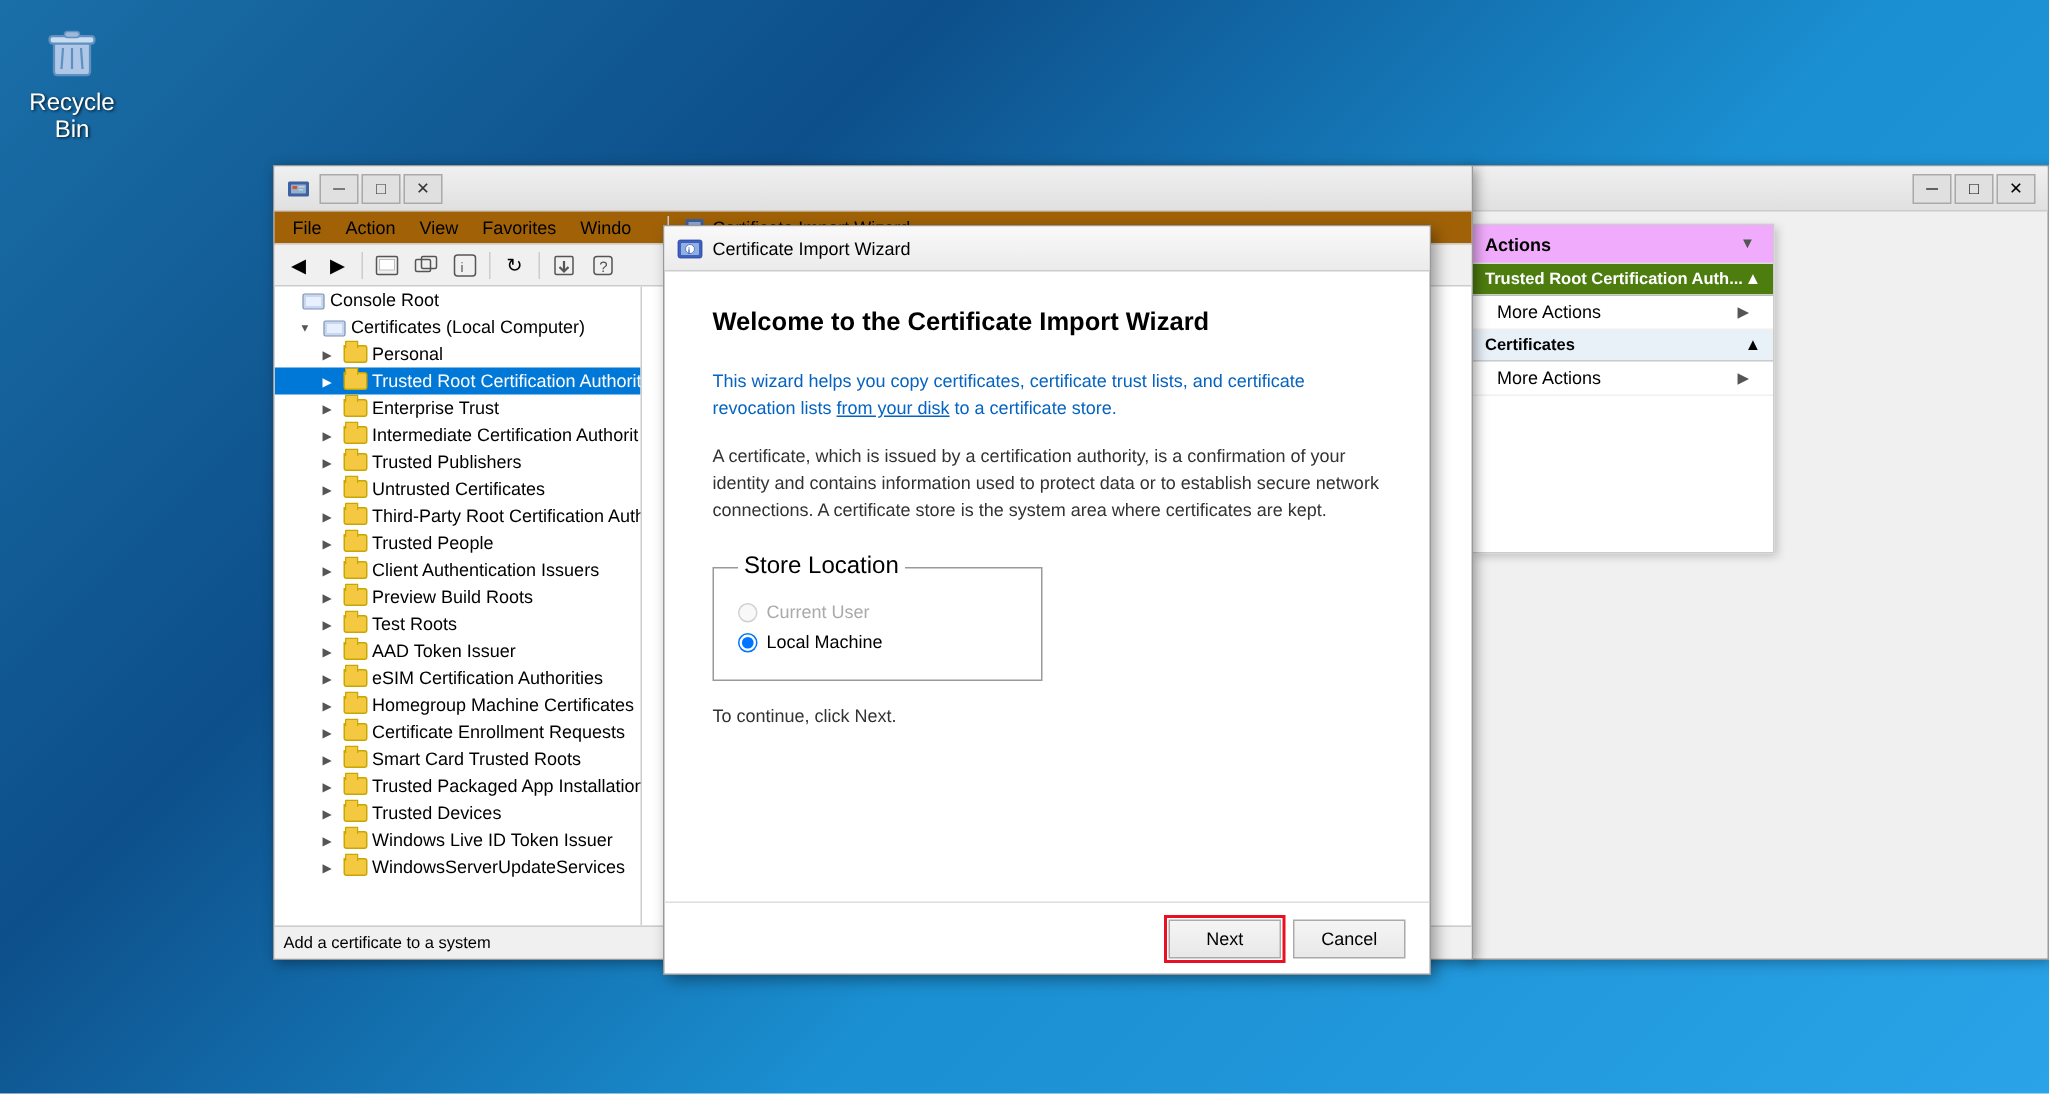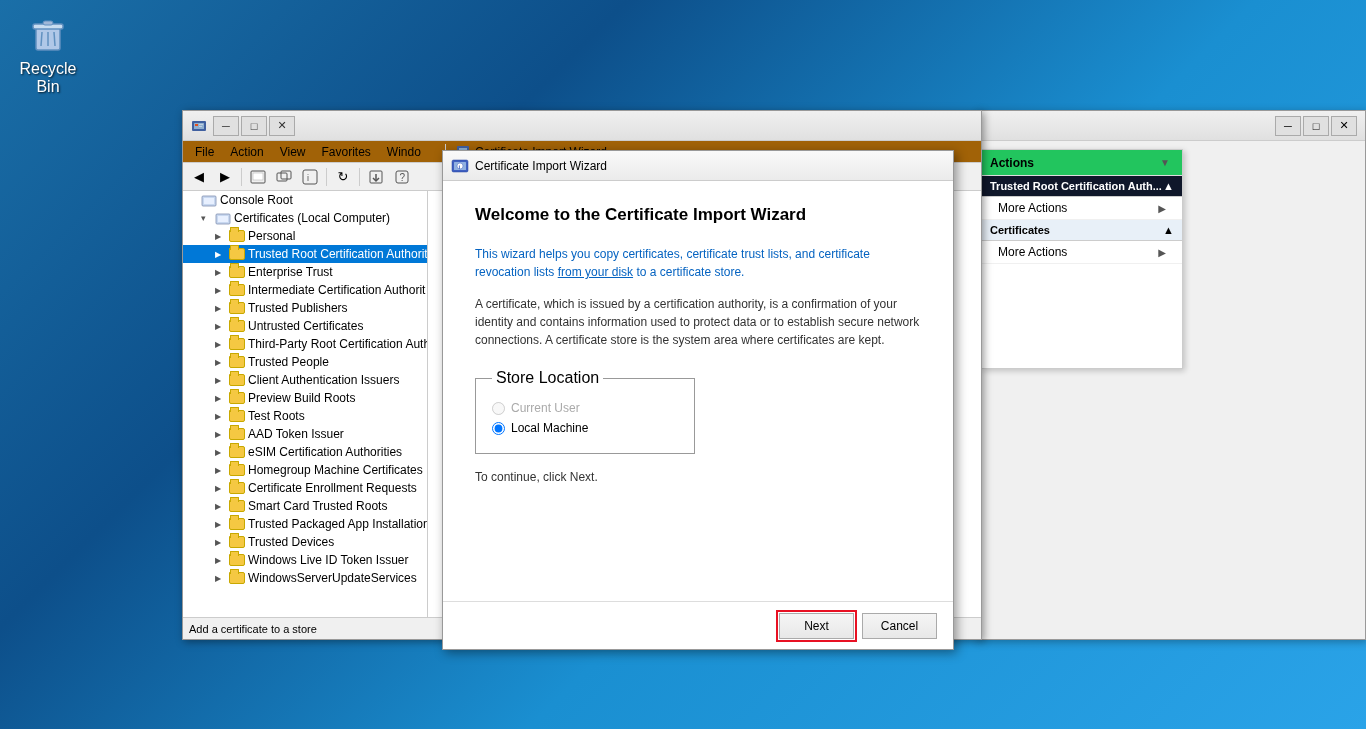--- a/index.html
+++ b/index.html
@@ -344,21 +344,21 @@
       right: 180px;
       width: 210px;
       height: 220px;
       background: white;
       border: 1px solid #ccc;
       box-shadow: 2px 2px 6px rgba(0,0,0,0.2);
       display: flex;
       flex-direction: column;
     }
     .actions-titlebar {
-      background: #22c55e;
+      background: #f0abfc;
       height: 26px;
       display: flex;
       align-items: center;
       padding: 0 8px;
       border-bottom: 1px solid #ddd;
       flex-shrink: 0;
     }
     .actions-title {
       flex: 1;
       font-weight: bold;
@@ -381,21 +381,21 @@
       background: #e8f0f8;
       padding: 4px 8px;
       font-size: 11px;
       font-weight: bold;
       border-bottom: 1px solid #ccc;
       display: flex;
       align-items: center;
       justify-content: space-between;
     }
     .actions-section.selected {
-      background: #0f172a;
+      background: #4d7c0f;
       color: white;
       text-align: center;
     }
     .actions-row {
       padding: 4px 16px;
       font-size: 12px;
       cursor: pointer;
       display: flex;
       align-items: center;
       justify-content: space-between;
@@ -740,21 +740,21 @@
               <div class="folder-icon"></div>
             </div>
           <span class="tree-label">WindowsServerUpdateServices</span>
         </div>
       </div>
 
       <div style="flex:1; background:white;"></div>
     </div>
 
     <div class="statusbar">
-      <span>Add a certificate to a store</span>
+      <span>Add a certificate to a system</span>
     </div>
   </div>
 
   <div class="wizard-window">
 
     <div class="wizard-titlebar">
       <div class="wizard-title-icon">
         <svg width="18" height="18" viewBox="0 0 18 18">
           <rect x="1" y="3" width="16" height="12" rx="1.5" fill="#4060c0" stroke="#2040a0" stroke-width="0.5"></rect>
           <rect x="3" y="5" width="12" height="8" rx="0.5" fill="#90b0e0"></rect>

